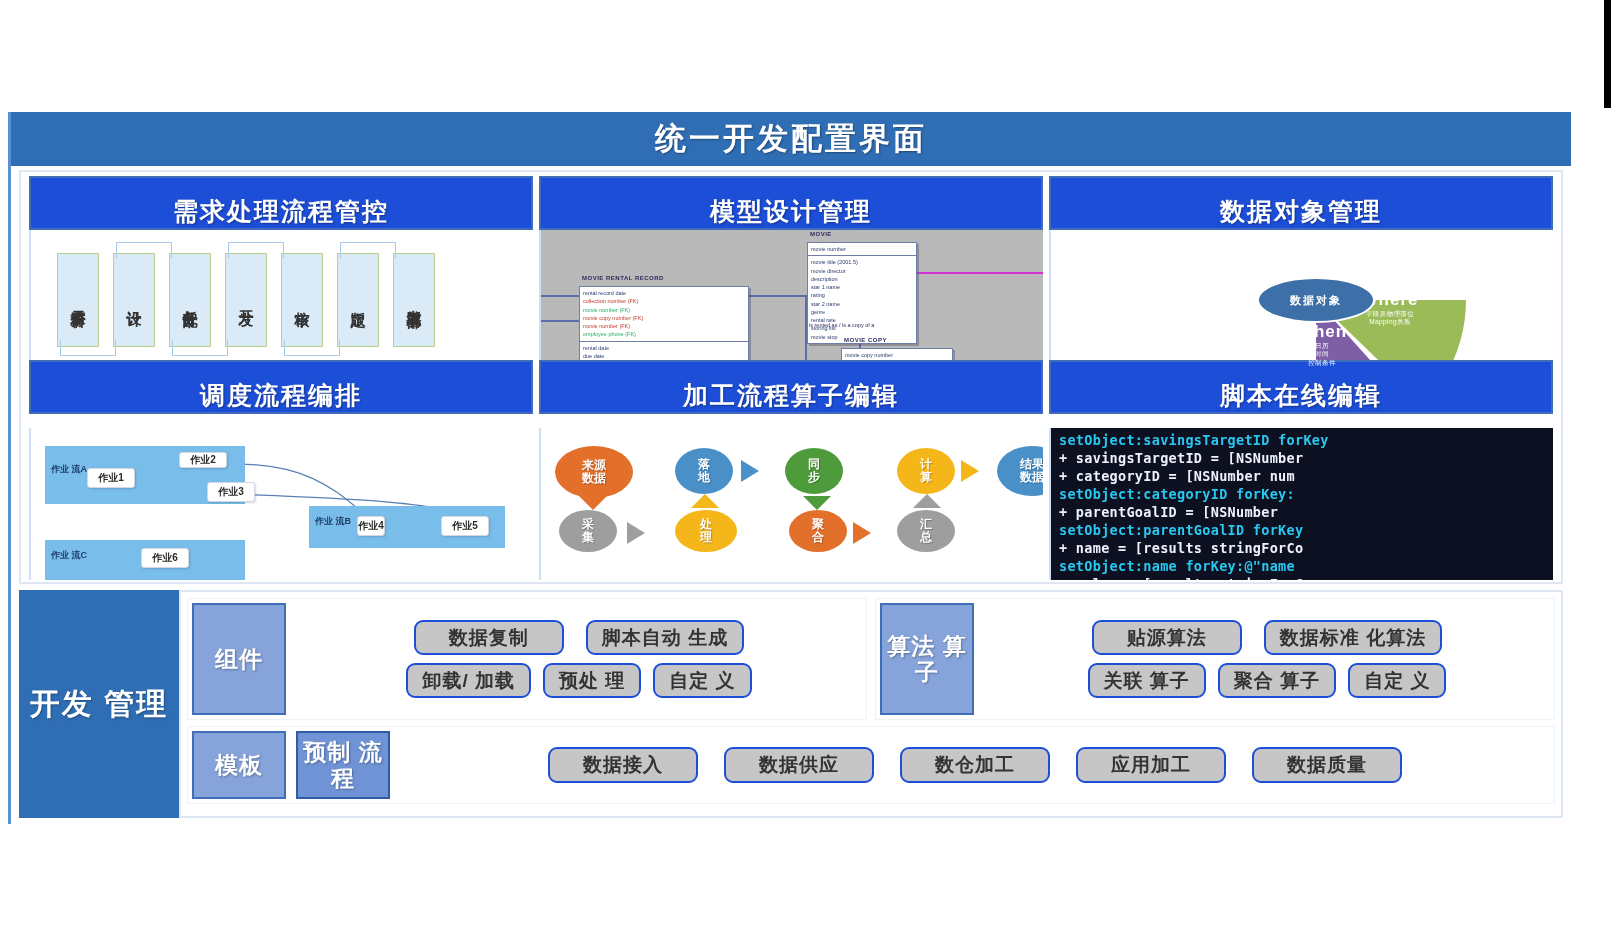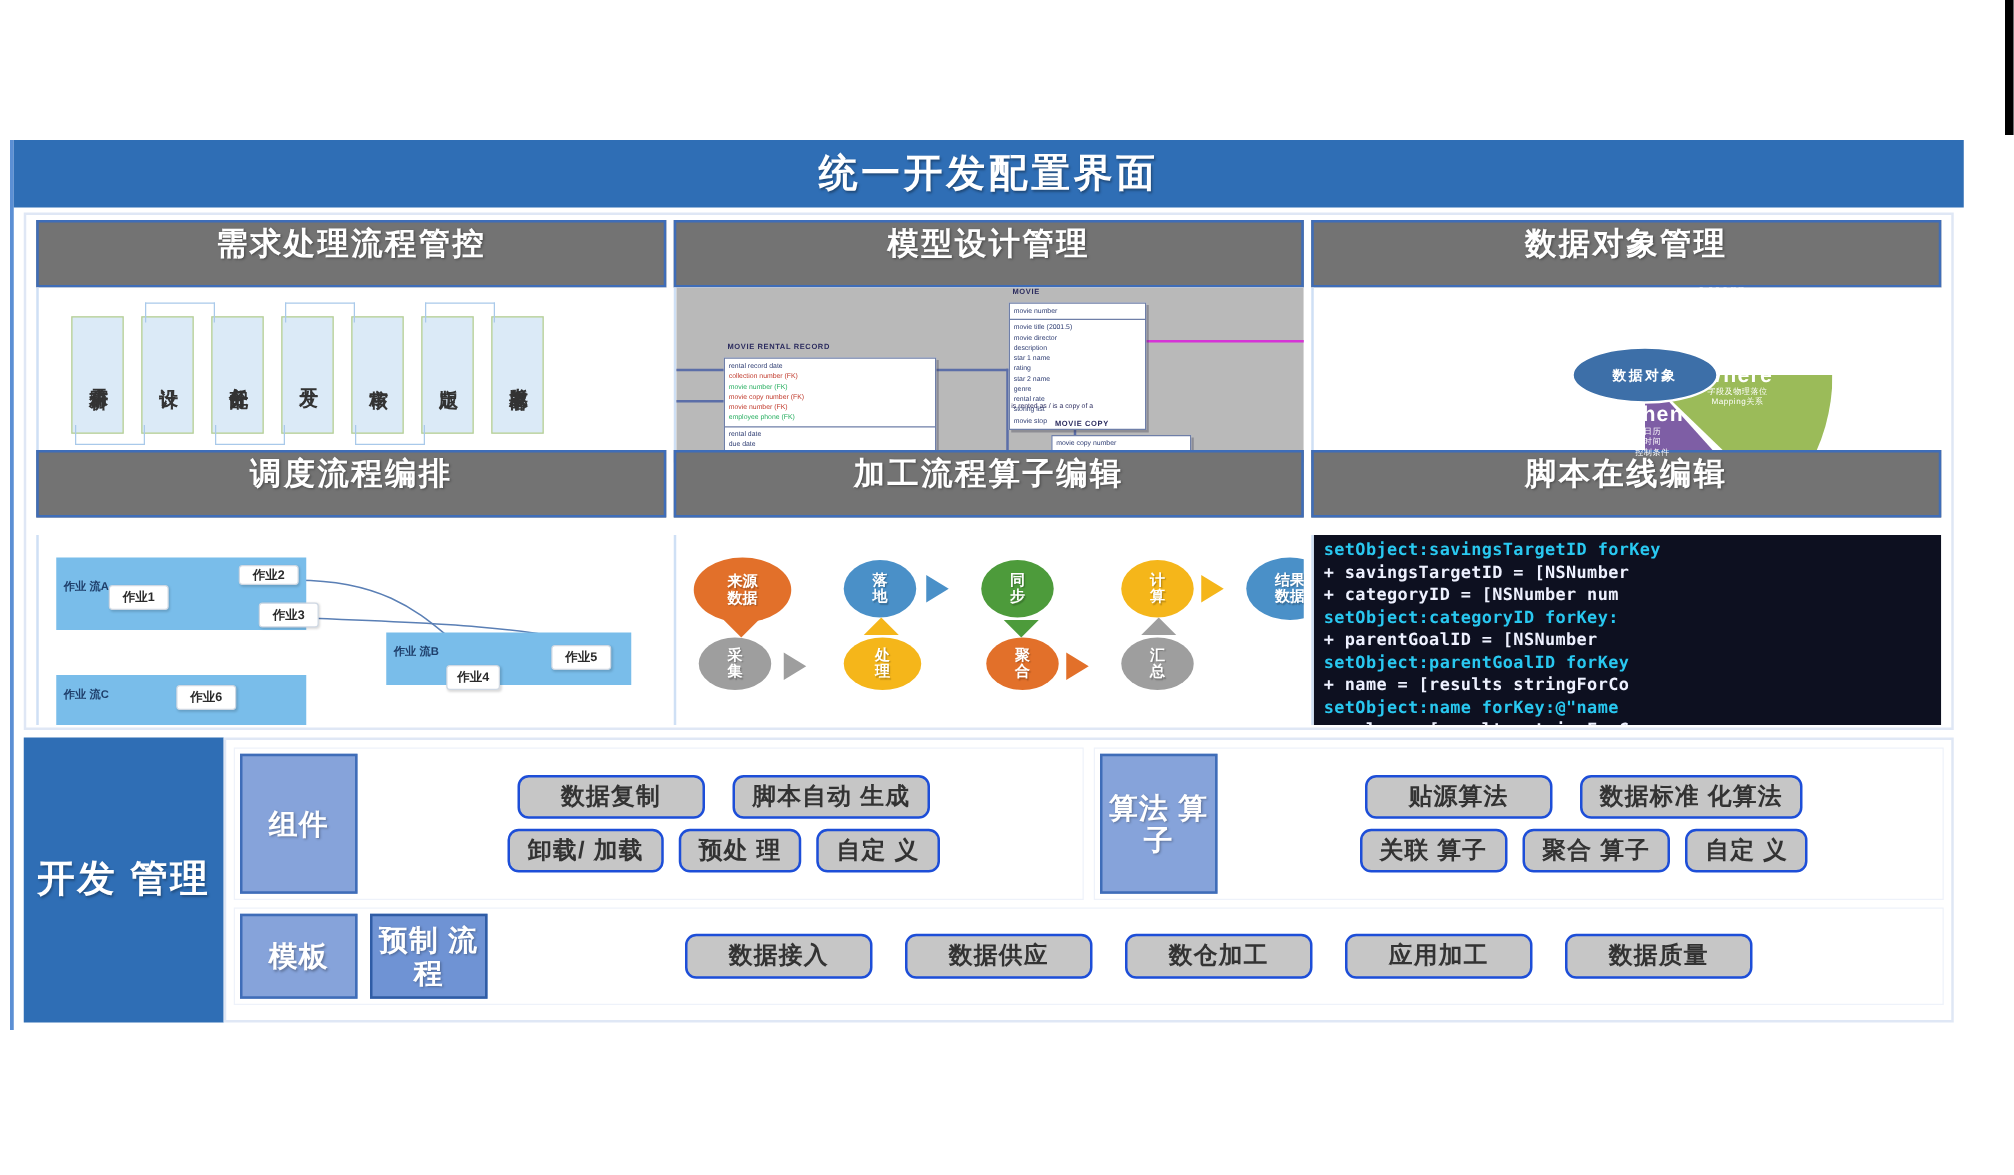--- a/index.html
+++ b/index.html
@@ -31,22 +31,22 @@
     position:absolute; left:8px; top:58px; width:1544px; height:414px;
     background:#fff; border:2px solid #dfe7f5;
   }
   .row{ position:absolute; left:8px; width:1524px; display:flex; gap:6px; }
   .row-head{ height:54px; }
   .row1-head{ top:4px; } .row1-body{ top:58px; height:140px; }
   .row2-head{ top:188px; } .row2-body{ top:256px; height:152px; }
   .row-body{ position:absolute; left:8px; width:1524px; display:flex; gap:6px; }
 
   .panel-head{
-    flex:1; background:#737373; border:2px solid #3f6db8;
-    display:flex; align-items:flex-start; justify-content:center;
+    flex:1; background:#1d4ed8; border:2px solid #3f6db8;
+    display:flex; align-items:flex-end; justify-content:center;
   }
   .panel-head .ht{
     color:#fff; font-size:25px; font-weight:bold; letter-spacing:2px;
     text-shadow:1px 1px 2px rgba(0,0,0,.35);
   }
   .panel-body{ flex:1; position:relative; overflow:hidden; background:#fff; border-left:2px solid #cfe0f5; }
 
   
   .reqflow{ position:absolute; inset:0; padding:14px 18px; }
   .rf-track{ position:relative; height:100%; display:flex; align-items:center; gap:14px; padding:0 8px; }
@@ -321,27 +321,27 @@
             <path d="M108,52 L150,36" stroke="#5a7fb5" stroke-width="1.2" fill="none"></path>
             <path d="M108,52 L150,66" stroke="#5a7fb5" stroke-width="1.2" fill="none"></path>
             <path d="M206,36 C300,36 320,86 350,96" stroke="#5a7fb5" stroke-width="1.2" fill="none"></path>
             <path d="M206,66 C320,70 400,74 440,88" stroke="#5a7fb5" stroke-width="1.2" fill="none"></path>
             <path d="M395,98 L435,98" stroke="#4a6fa5" stroke-width="1.4" fill="none"></path>
           </svg>
           <div class="jf-group" style="left:14px; top:18px; width:200px; height:58px;"></div>
           <div class="jf-gl" style="left:20px; top:36px;">作业
 流A</div>
           <div class="jf-node" style="left:56px; top:40px; width:48px; height:20px;">作业1</div>
-          <div class="jf-node" style="left:160px; top:24px; width:48px; height:16px;">作业2</div>
+          <div class="jf-node" style="left:148px; top:24px; width:48px; height:16px;">作业2</div>
           <div class="jf-node" style="left:148px; top:54px; width:48px; height:20px;margin-left:28px;">作业3</div>
 
           <div class="jf-group" style="left:278px; top:78px; width:196px; height:42px;"></div>
           <div class="jf-gl" style="left:284px; top:88px;">作业
 流B</div>
-          <div class="jf-node" style="left:326px; top:104px; width:43px; height:20px;">作业4</div>
+          <div class="jf-node" style="left:326px; top:88px; width:28px; height:20px;">作业4</div>
           <div class="jf-node" style="left:410px; top:88px; width:48px; height:20px;">作业5</div>
 
           <div class="jf-group" style="left:14px; top:112px; width:200px; height:40px;"></div>
           <div class="jf-gl" style="left:20px; top:122px;">作业
 流C</div>
           <div class="jf-node" style="left:110px; top:120px; width:48px; height:20px;">作业6</div>
         </div>
       </div>
 
       <div class="panel-body">

